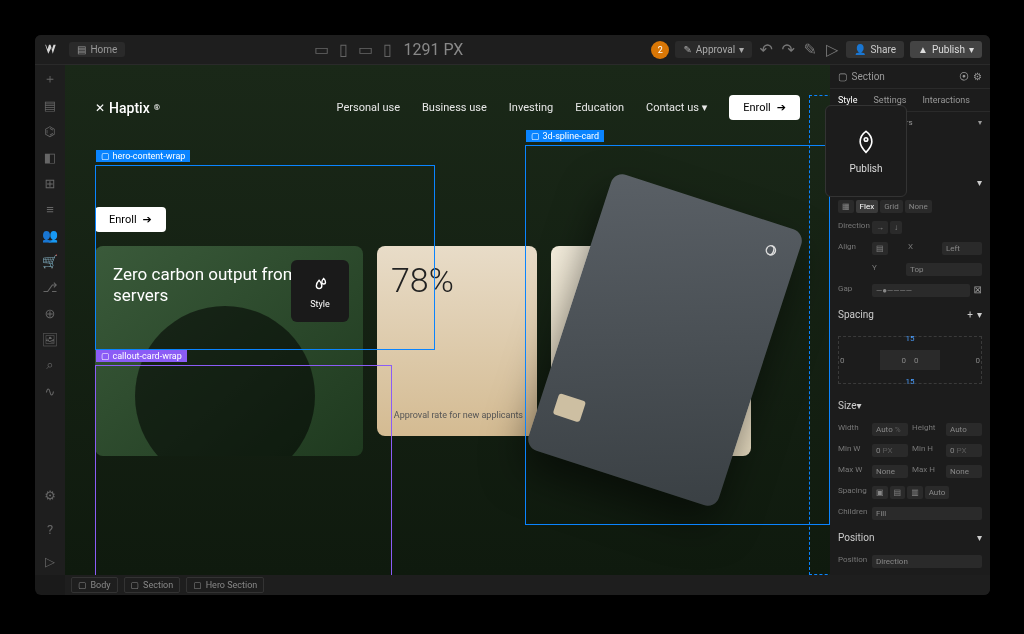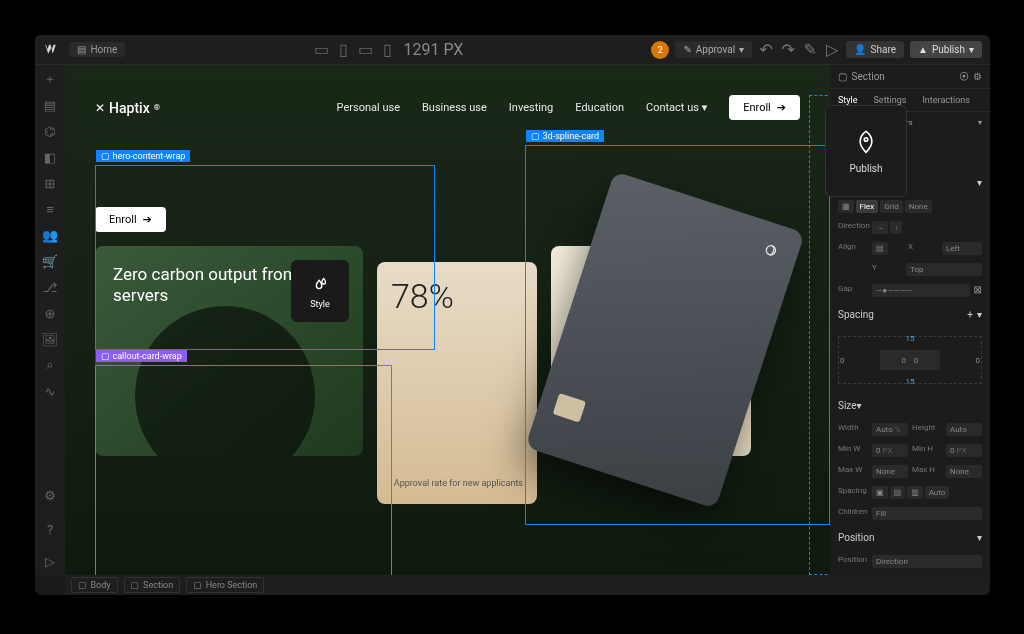--- a/index.html
+++ b/index.html
@@ -47,21 +47,21 @@
 .enroll-hero-btn { margin-top:16px; background:#fff; color:#000; font-size:11px; padding:6px 14px; border-radius:4px; display:inline-flex; align-items:center; gap:6px; }
 
 .cards-row { display:flex; gap:14px; padding:14px 30px; }
 .card-green { width:268px; height:210px; background:linear-gradient(140deg,#3a5a3a 0%,#1f3a1f 100%); border-radius:8px; padding:18px; position:relative; color:#fff; overflow:hidden; }
 .card-green h3 { font-size:17px; font-weight:400; line-height:1.25; position:relative; z-index:2;}
 .card-green .dark-circle { position:absolute; width:180px; height:180px; background:rgba(0,0,0,0.55); border-radius:50%; left:40px; top:60px; }
 .card-green .desc { position:absolute; bottom:14px; left:120px; right:14px; font-size:9px; color:#ccc; line-height:1.35; z-index:2; }
 .style-icon-box { position:absolute; right:14px; top:14px; width:58px; height:62px; background:#1a1a1a; border-radius:6px; display:flex; flex-direction:column; align-items:center; justify-content:center; gap:4px; color:#fff; z-index:3;}
 .style-icon-box span { font-size:9px; }
 
-.card-beige { width:160px; height:242px; background:linear-gradient(180deg,#e8dcc8 0%,#d4bb92 100%); border-radius:8px; padding:14px; display:flex; flex-direction:column; justify-content:space-between;margin-top:16px; }
+.card-beige { width:160px; height:190px; background:linear-gradient(180deg,#e8dcc8 0%,#d4bb92 100%); border-radius:8px; padding:14px; display:flex; flex-direction:column; justify-content:space-between; }
 .card-beige .pct { font-size:34px; color:#222; font-weight:300; }
 .card-beige .sub { font-size:9px; color:#555; line-height:1.3;text-align:right; }
 
 .card-order { width:200px; height:210px; background:linear-gradient(180deg,#f5eedd 0%,#ece0c4 100%); border-radius:8px; padding:14px; display:flex; flex-direction:column; position:relative; }
 .card-order .dots { display:flex; gap:6px; margin-top:auto; }
 .card-order .dot { width:14px; height:14px; border-radius:50%; }
 .order-btn { margin-top:12px; background:#4b5456; color:#fff; font-size:11px; padding:10px 14px; border-radius:4px; display:flex; align-items:center; justify-content:space-between; }
 
 
 .credit-card { position:absolute; width:200px; height:290px; background:linear-gradient(160deg,#5a6066,#3a4044); border-radius:12px; transform:rotate(18deg); left:500px; top:130px; box-shadow:0 20px 40px rgba(0,0,0,0.5); }

